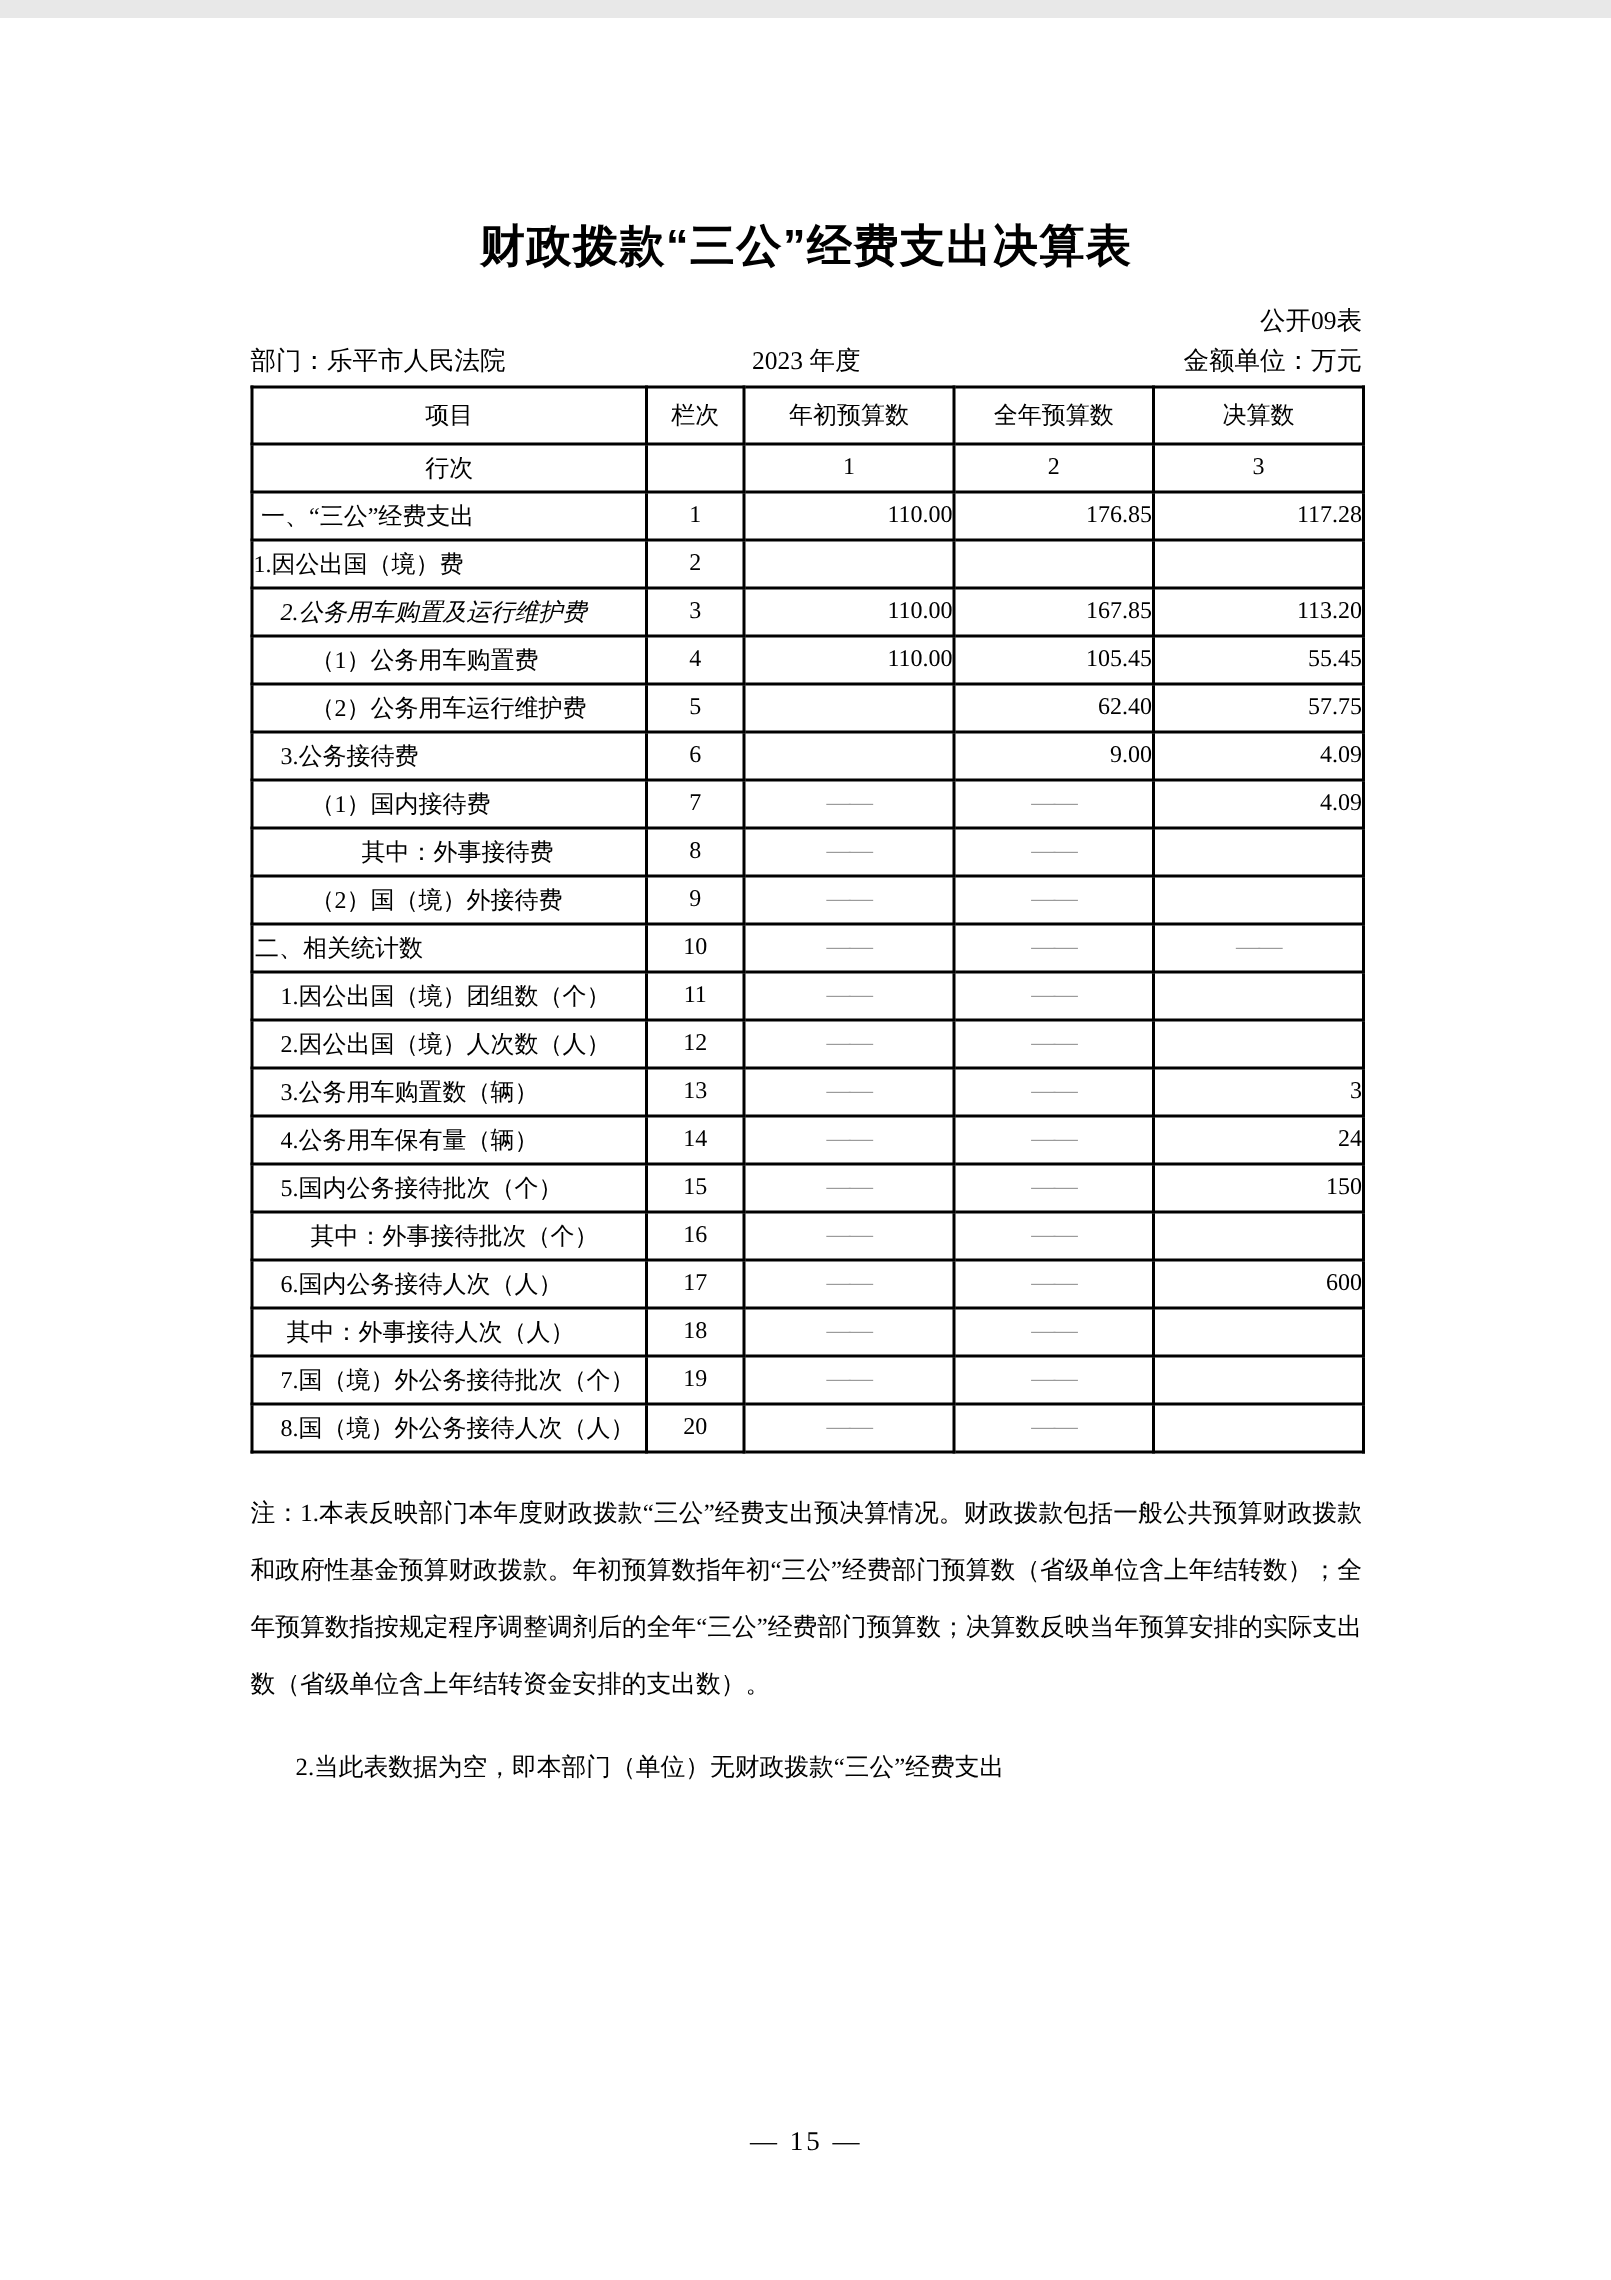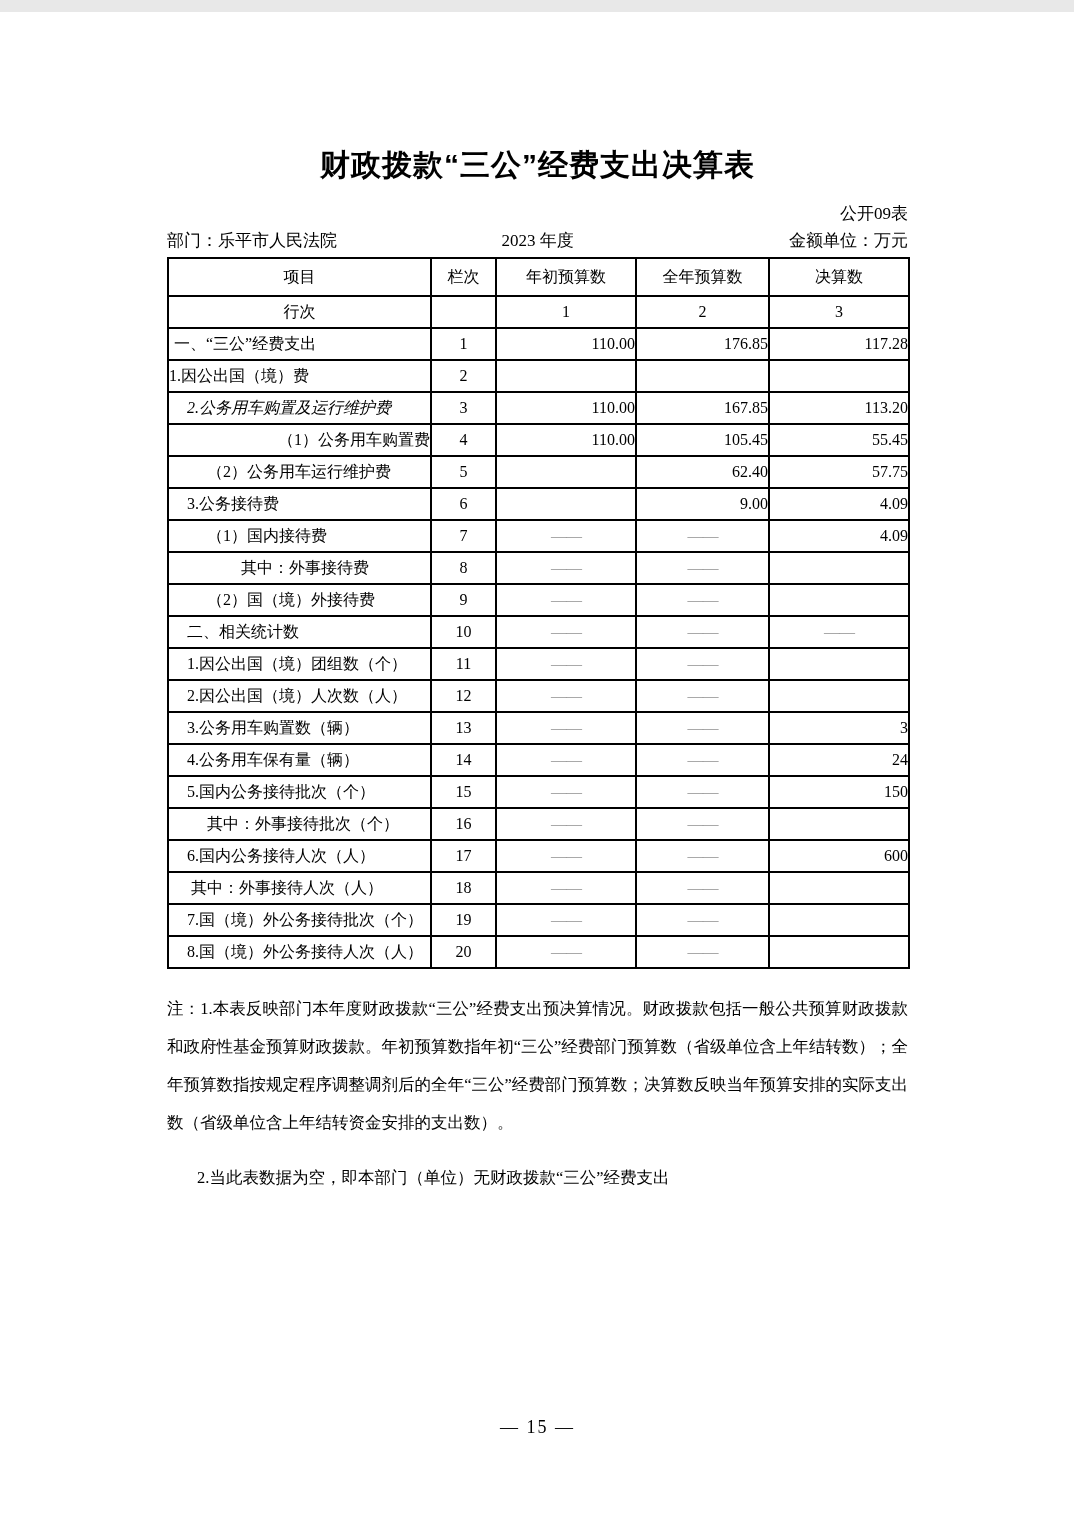--- a/index.html
+++ b/index.html
@@ -144,21 +144,21 @@
     <td class="num"></td>
   </tr>
           <tr>
     <td class="item" style="padding-left: 18px; font-style: italic;">2.公务用车购置及运行维护费</td>
     <td class="lanci">3</td>
     <td class="num">110.00</td>
     <td class="num">167.85</td>
     <td class="num">113.20</td>
   </tr>
           <tr>
-    <td class="item" style="padding-left: 38px; text-align: right;">（1）公务用车购置费</td>
+    <td class="item" style="padding-left: 38px;">（1）公务用车购置费</td>
     <td class="lanci">4</td>
     <td class="num">110.00</td>
     <td class="num">105.45</td>
     <td class="num">55.45</td>
   </tr>
           <tr>
     <td class="item" style="padding-left: 38px;">（2）公务用车运行维护费</td>
     <td class="lanci">5</td>
     <td class="num"></td>
     <td class="num">62.40</td>
@@ -186,21 +186,21 @@
     <td class="num"></td>
   </tr>
           <tr>
     <td class="item" style="padding-left: 38px;">（2）国（境）外接待费</td>
     <td class="lanci">9</td>
     <td class="dash">——</td>
     <td class="dash">——</td>
     <td class="num"></td>
   </tr>
           <tr>
-    <td class="item" style="padding-left: 18px;">二、相关统计数</td>
+    <td class="item" style="padding-left: 1px;">二、相关统计数</td>
     <td class="lanci">10</td>
     <td class="dash">——</td>
     <td class="dash">——</td>
     <td class="dash">——</td>
   </tr>
           <tr>
     <td class="item" style="padding-left: 18px;">1.因公出国（境）团组数（个）</td>
     <td class="lanci">11</td>
     <td class="dash">——</td>
     <td class="dash">——</td>

